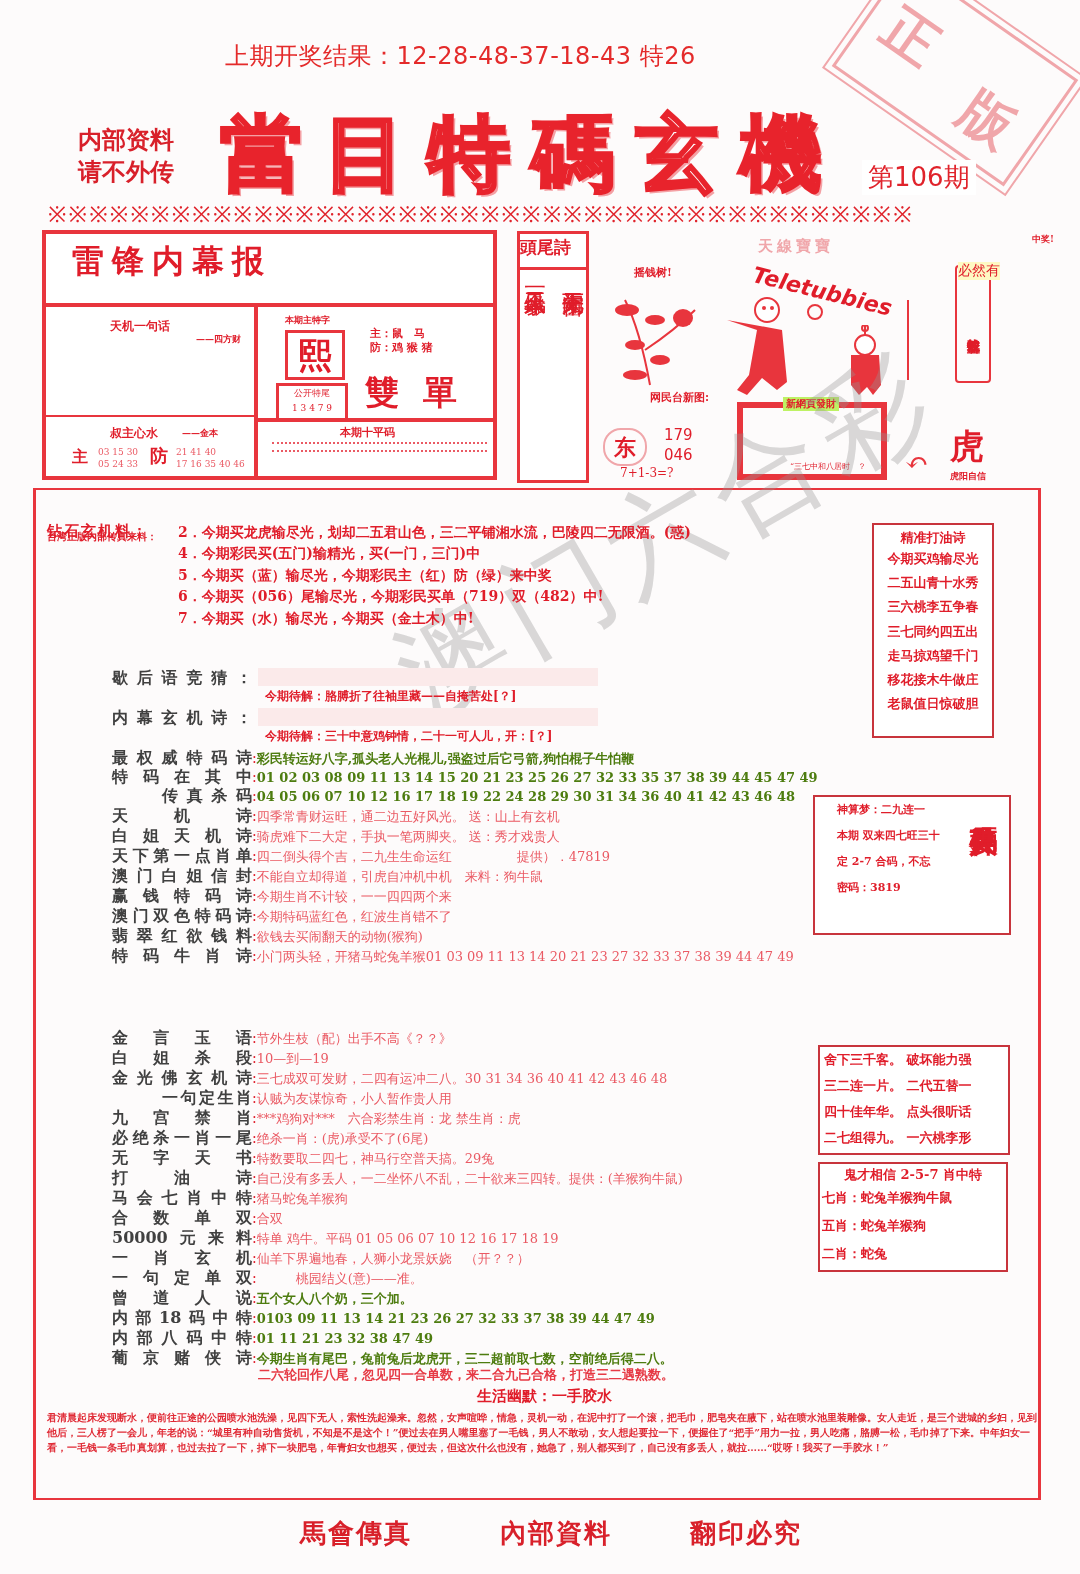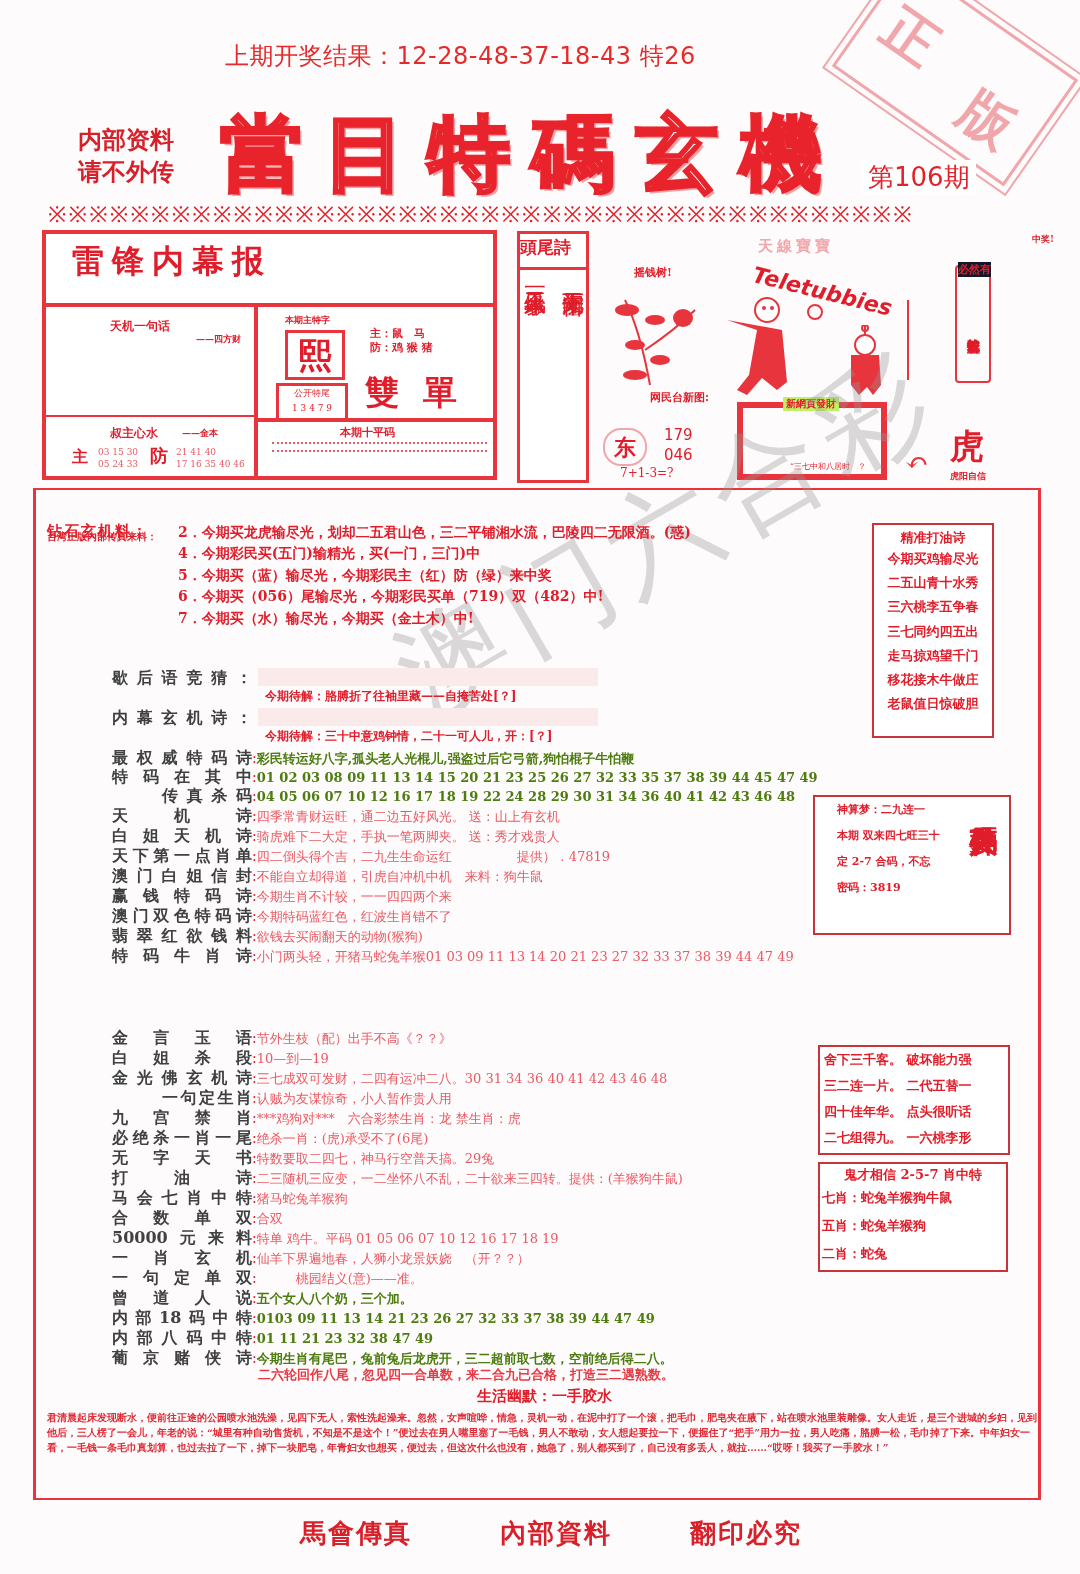--- a/index.html
+++ b/index.html
@@ -189,21 +189,21 @@
 <div class="abs dong">东</div>
 <div class="abs nums179">
   <div>179</div>
   <div>046</div>
 </div>
 <div class="abs eq">7+1-3=?</div>
 
 <div class="abs scroll-box">
   <span>砍钱看红蓝波</span>
 </div>
-<div class="abs" style="left:958px;top:262px;font-size:11px;font-weight:bold;background:#0f172a;">必然有</div>
+<div class="abs" style="left:958px;top:262px;font-size:14px;font-weight:normal;background:#fef9c3;">必然有</div>
 
 <div class="abs tiger-arrow">↶</div>
 <div class="abs tiger">虎</div>
 <div class="abs tiger-sub">虎阳自信</div>
 
 <div class="abs main-box"></div>
 <div class="abs watermark">澳门六合彩</div>
 
 <div class="abs src-title">台湾正版内部传真来料：</div>
 <div class="abs zs-label">钻石玄机料：</div>
@@ -238,21 +238,21 @@
 <div class="row" style="top:926px;"><span class="lbl">翡翠红欲钱料</span>:<span class="val light">欲钱去买闹翻天的动物(猴狗)</span></div>
 <div class="row" style="top:946px;"><span class="lbl">特码牛肖诗</span>:<span class="val light">小门两头轻，开猪马蛇兔羊猴01 03 09 11 13 14 20 21 23 27 32 33 37 38 39 44 47 49</span></div>
 
 <div class="row" style="top:1028px;"><span class="lbl">金言玉语</span>:<span class="val light">节外生枝（配）出手不高《？？》</span></div>
 <div class="row" style="top:1048px;"><span class="lbl">白姐杀段</span>:<span class="val light">10—到—19</span></div>
 <div class="row" style="top:1068px;"><span class="lbl">金光佛玄机诗</span>:<span class="val light">三七成双可发财，二四有运冲二八。30 31 34 36 40 41 42 43 46 48</span></div>
 <div class="row" style="top:1088px;"><span class="lbl" style="padding-left:50px;">一句定生肖</span>:<span class="val light">认贼为友谋惊奇，小人暂作贵人用</span></div>
 <div class="row" style="top:1108px;"><span class="lbl">九宫禁肖</span>:<span class="val light">***鸡狗对***　六合彩禁生肖：龙 禁生肖：虎</span></div>
 <div class="row" style="top:1128px;"><span class="lbl">必绝杀一肖一尾</span>:<span class="val light">绝杀一肖：(虎)承受不了(6尾)</span></div>
 <div class="row" style="top:1148px;"><span class="lbl">无字天书</span>:<span class="val light">特数要取二四七，神马行空普天搞。29兔</span></div>
-<div class="row" style="top:1168px;"><span class="lbl">打油诗</span>:<span class="val light">二三随机三应变，一二坐怀八不乱，二十欲来三四转。提供：(羊猴狗牛鼠)</span></div>
+<div class="row" style="top:1168px;"><span class="lbl">打油诗</span>:<span class="val light">自己没有多丢人，一二坐怀八不乱，二十欲来三四转。提供：(羊猴狗牛鼠)</span></div>
 <div class="row" style="top:1188px;"><span class="lbl">马会七肖中特</span>:<span class="val light">猪马蛇兔羊猴狗</span></div>
 <div class="row" style="top:1208px;"><span class="lbl">合数单双</span>:<span class="val light">合双</span></div>
 <div class="row" style="top:1228px;"><span class="lbl">50000元来料</span>:<span class="val light">特单 鸡牛。平码 01 05 06 07 10 12 16 17 18 19</span></div>
 <div class="row" style="top:1248px;"><span class="lbl">一肖玄机</span>:<span class="val light">仙羊下界遍地春，人狮小龙景妖娆　（开？？）</span></div>
 <div class="row" style="top:1268px;"><span class="lbl">一句定单双</span>:<span class="val light">　　　桃园结义(意)——准。</span></div>
 <div class="row" style="top:1288px;"><span class="lbl">曾道人说</span>:<span class="val">五个女人八个奶，三个加。</span></div>
 <div class="row" style="top:1308px;"><span class="lbl">内部18码中特</span>:<span class="val">0103 09 11 13 14 21 23 26 27 32 33 37 38 39 44 47 49</span></div>
 <div class="row" style="top:1328px;"><span class="lbl">内部八码中特</span>:<span class="val">01 11 21 23 32 38 47 49</span></div>
 <div class="row" style="top:1348px;"><span class="lbl">葡京赌侠诗</span>:<span class="val">今期生肖有尾巴，兔前兔后龙虎开，三二超前取七数，空前绝后得二八。</span></div>
 <div class="abs" style="left:258px;top:1366px;font-size:13px;font-weight:bold;color:#e63a45;">二六轮回作八尾，忽见四一合单数，来二合九已合格，打造三二遇熟数。</div>

